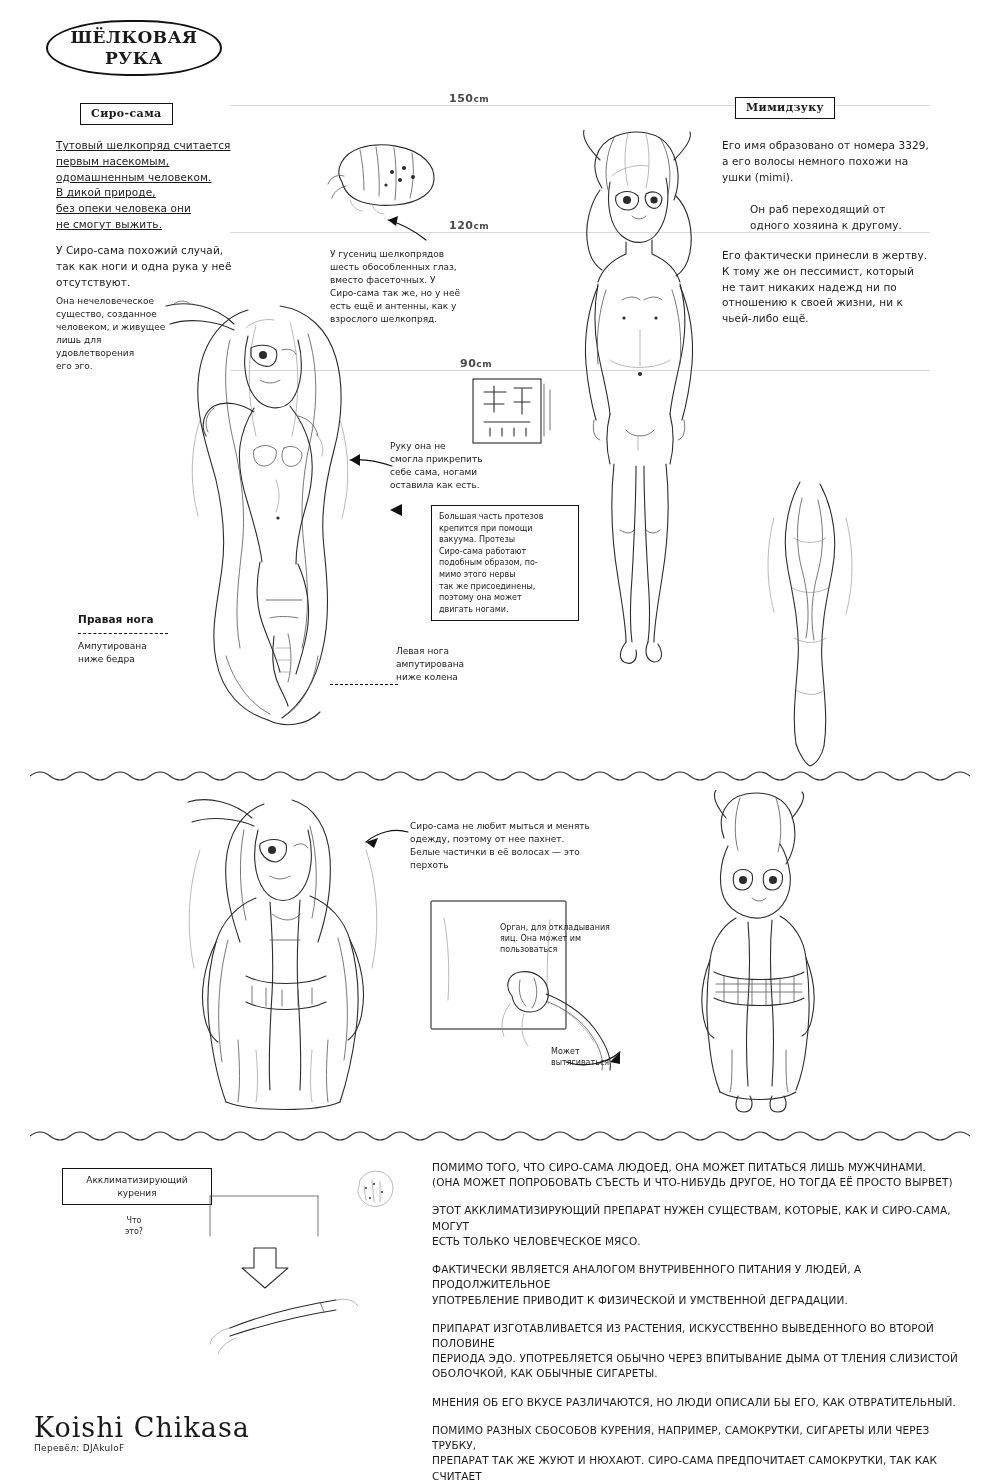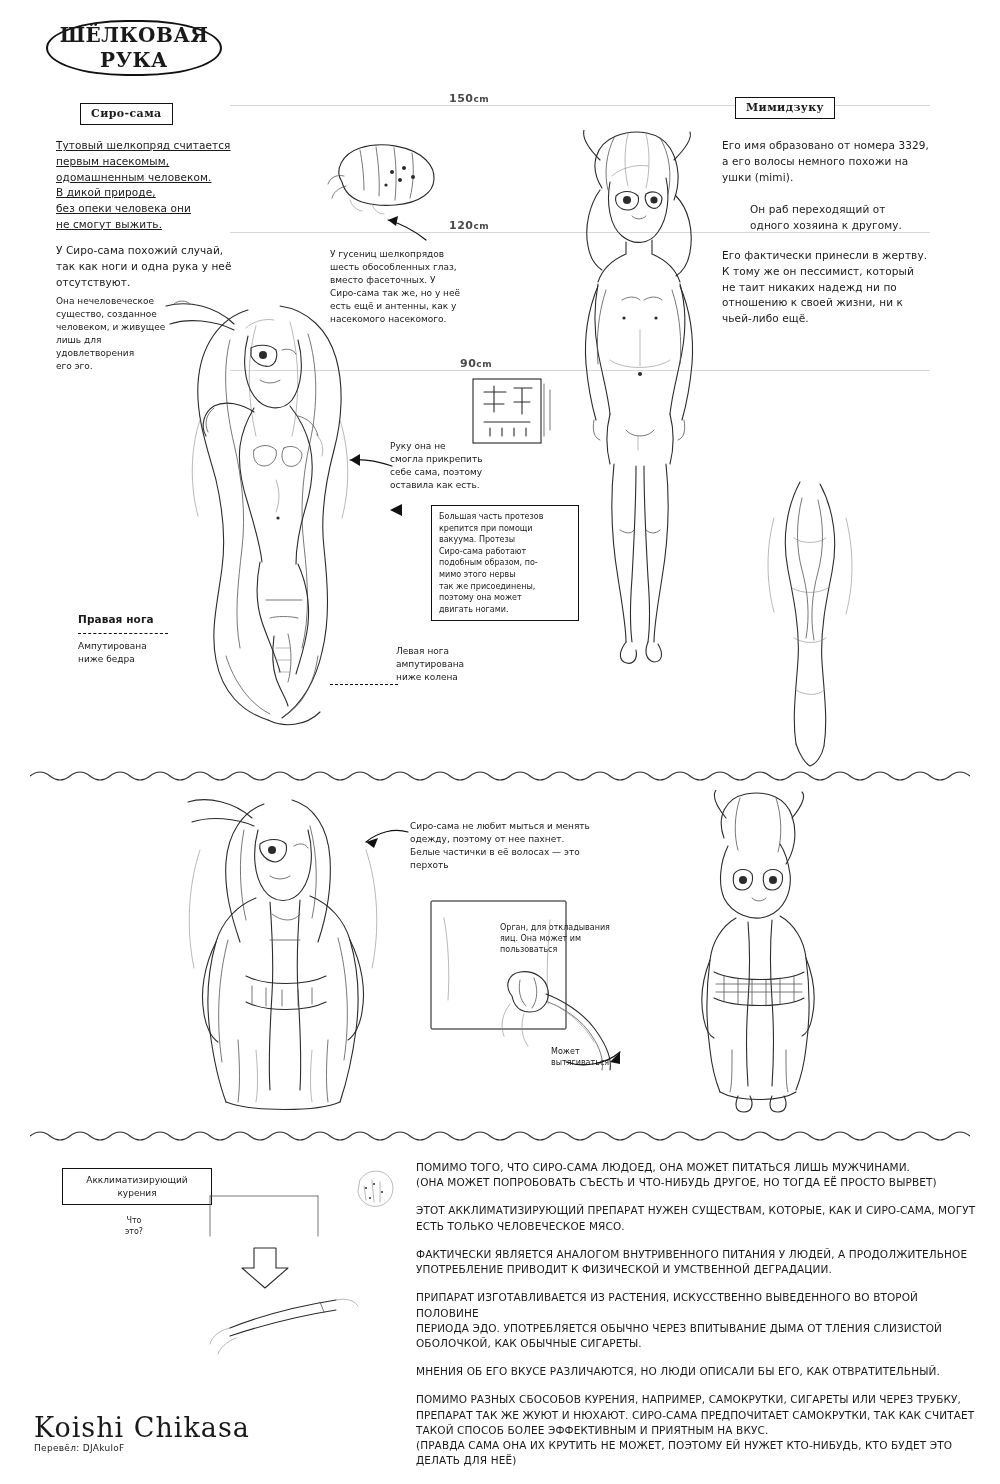--- a/index.html
+++ b/index.html
@@ -20,21 +20,21 @@
   .txt-xs{font-size:8px;line-height:1.4;white-space:pre-line;}
 
   
   .title-bubble{
     left:46px;top:20px;width:172px;height:52px;
     border:2px solid #111;border-radius:50%/55%;
     display:flex;align-items:center;justify-content:center;
     text-align:center;
   }
   .title-bubble span{
-    font-size:20px;font-weight:bold;letter-spacing:.5px;line-height:1.25;
+    font-size:17px;font-weight:bold;letter-spacing:.5px;line-height:1.25;
     font-family:"DejaVu Serif",serif;
   }
 
   
   .name-tag{
     border:1px solid #111;
     padding:3px 10px 4px 10px;
     font-size:11px;font-weight:bold;letter-spacing:.4px;
     background:#fff;
     font-family:"DejaVu Serif",serif;
@@ -58,20 +58,21 @@
   .dashline{border-top:1px dashed #111;}
 
   
   .wave{position:absolute;left:30px;width:940px;height:16px;}
 
   
   .bottom-par{
     font-size:10.5px;line-height:1.45;white-space:pre-line;letter-spacing:.1px;
     margin-bottom:13px;
     text-transform:uppercase;
+    margin-left:16px;
   }
 
   .signature{
     font-family:"DejaVu Serif",serif;
     font-size:27px;letter-spacing:1px;
   }
   .sig-sub{font-size:9px;letter-spacing:.3px;}
 
   
   .art{position:absolute;pointer-events:none;}
@@ -140,24 +141,24 @@
 К тому же он пессимист, который
 не таит никаких надежд ни по
 отношению к своей жизни, ни к
 чьей-либо ещё.</div>
 
   <div class="abs txt-sm" style="left:330px;top:248px;width:170px;">У гусениц шелкопрядов
 шесть обособленных глаз,
 вместо фасеточных. У
 Сиро-сама так же, но у неё
 есть ещё и антенны, как у
-насекомого насекомого.</div>
+взрослого шелкопряд.</div>
   <div class="abs txt-sm" style="left:390px;top:440px;width:145px;">Руку она не
 смогла прикрепить
-себе сама, поэтому
+себе сама, ногами
 оставила как есть.</div>
 
   <div class="abs callout" style="left:396px;top:505px;width:132px;margin-left:35px;">Большая часть протезов
 крепится при помощи
 вакуума. Протезы
 Сиро-сама работают
 подобным образом, по-
 мимо этого нервы
 так же присоединены,
 поэтому она может

